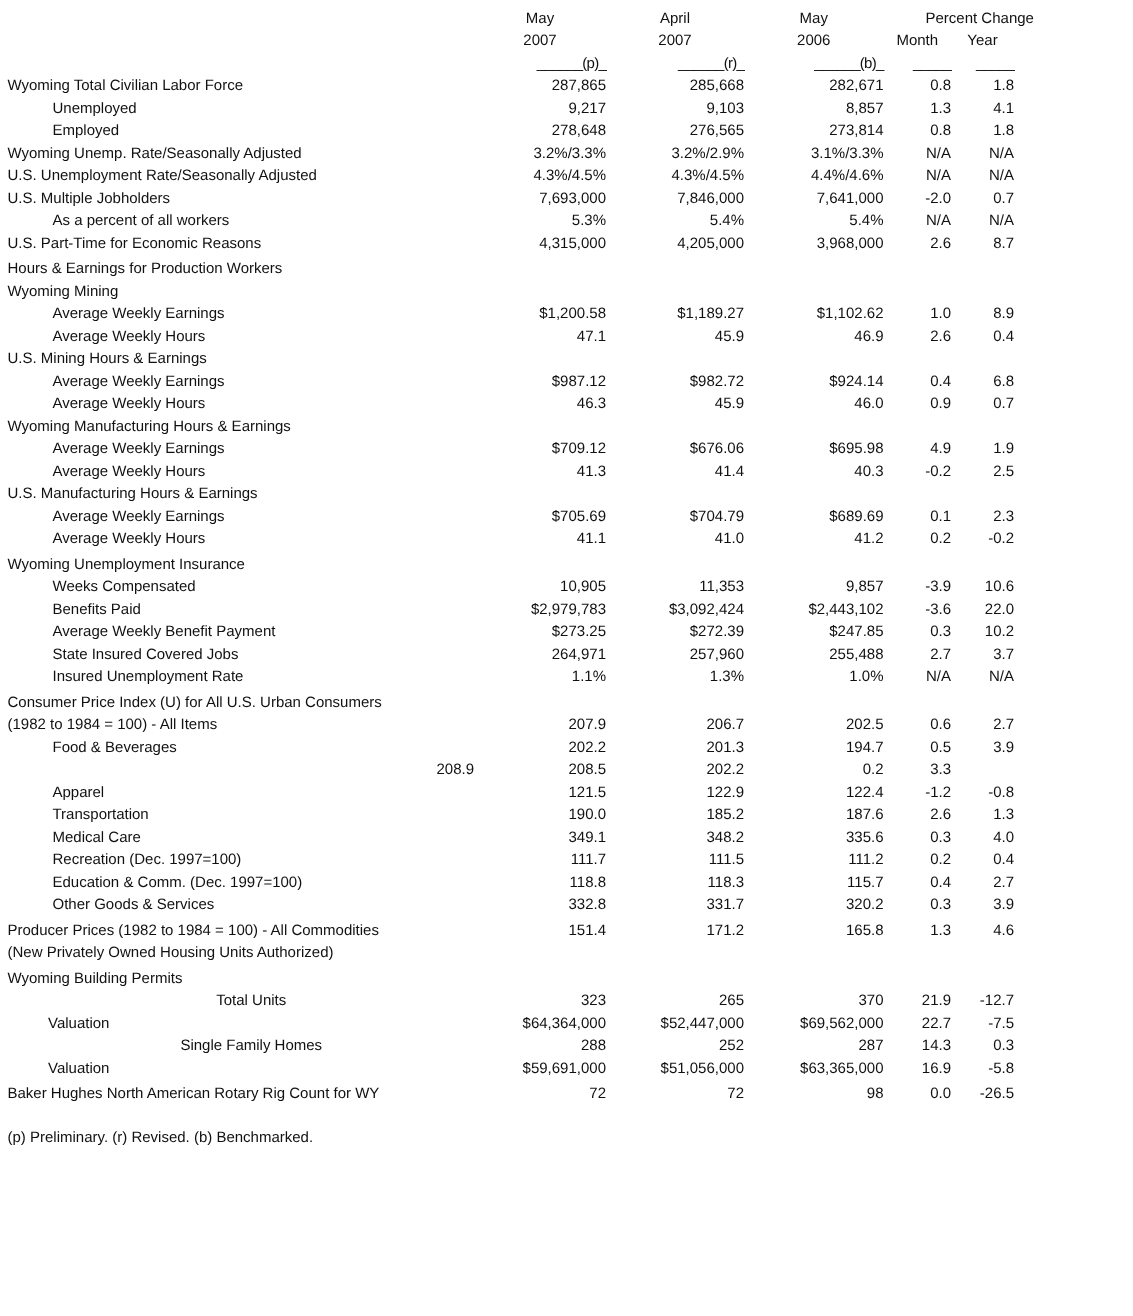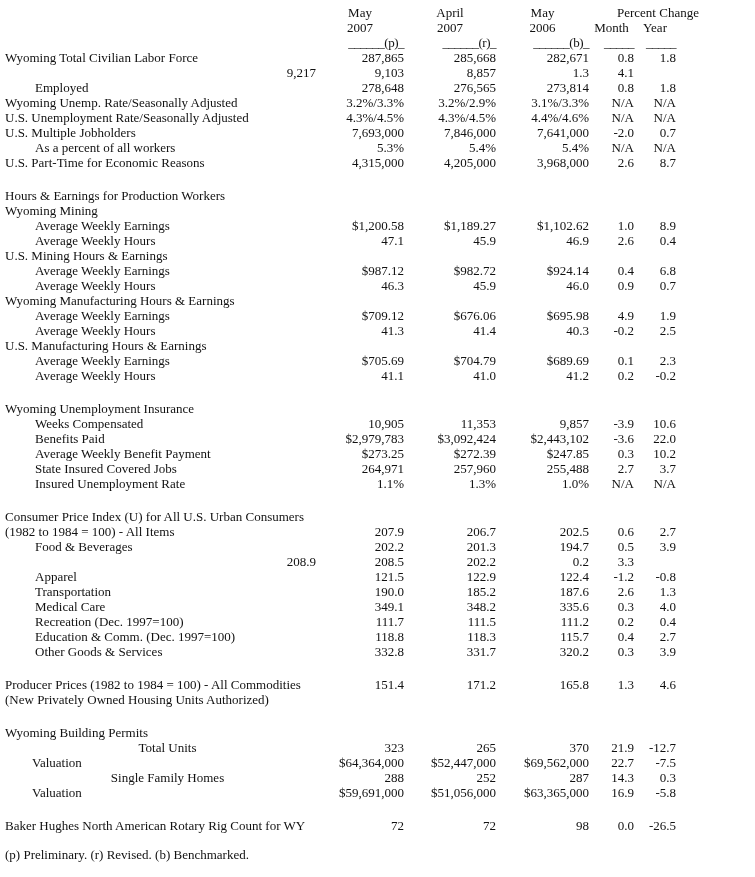--- a/index.html
+++ b/index.html
@@ -5,43 +5,43 @@
   html, body {
     margin: 0; padding: 0;
     width: 755px; height: 877px;
     background: #ffffff;
     overflow: hidden;
   }
   .page {
     box-sizing: border-box;
     width: 689px; height: 877px;
     padding: 5px 13px 0 5px;
-    font-family: Liberation Serif, serif;
-    font-size: 13px;
+    font-family: Liberation Sans, sans-serif;
+    font-size: 10px;
     color: #111111;
     background: #ffffff;
   }
   .grid {
     display: grid;
     grid-template-columns: 1fr 88px 92px 93px 45px 42px;
     line-height: 15px;
     white-space: nowrap;
   }
   .cell-label { text-align: left; overflow: visible; }
   .cell-val   { text-align: right; }
   .cell-center { text-align: center; }
   .pct-span {
     grid-column: 5 / 7;
     text-align: center;
     white-space: nowrap;
     overflow: visible;
     margin-left: 28px;
   }
   .underline-cell { text-align: right; letter-spacing: -0.5px; }
-  .gap { margin-top: 18px; }
+  .gap { margin-top: 2px; }
   .sub  { padding-left: 30px; }
   .bp1  { padding-left: 14px; text-align: center; }
   .bp2  { padding-left: 27px; }
   .footnote-row { margin-top: 14px; line-height: 15px; }
 </style>
 </head>
 <body>
 
 <div class="page">
 
@@ -74,20 +74,21 @@
   <div>
       <div class="grid">
     <div class="cell-label">Wyoming Total Civilian Labor Force</div>
     <div class="cell-val">287,865</div>
     <div class="cell-val">285,668</div>
     <div class="cell-val">282,671</div>
     <div class="cell-val">0.8</div>
     <div class="cell-val">1.8</div>
   </div>
       <div class="grid">
+    <div class="cell-label sub">Unemployed</div>
     <div class="cell-val">9,217</div>
     <div class="cell-val">9,103</div>
     <div class="cell-val">8,857</div>
     <div class="cell-val">1.3</div>
     <div class="cell-val">4.1</div>
   </div>
       <div class="grid">
     <div class="cell-label sub">Employed</div>
     <div class="cell-val">278,648</div>
     <div class="cell-val">276,565</div>

